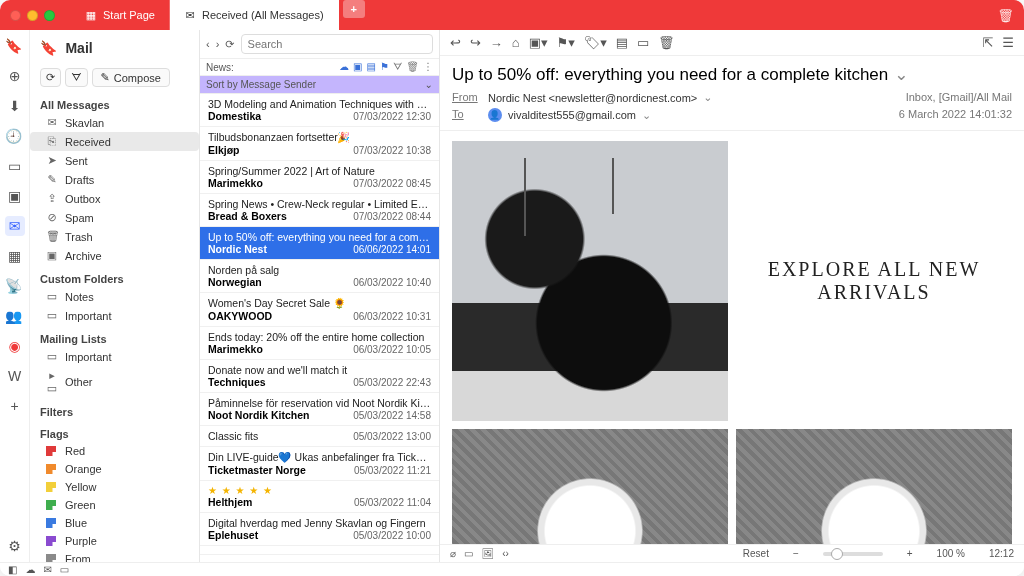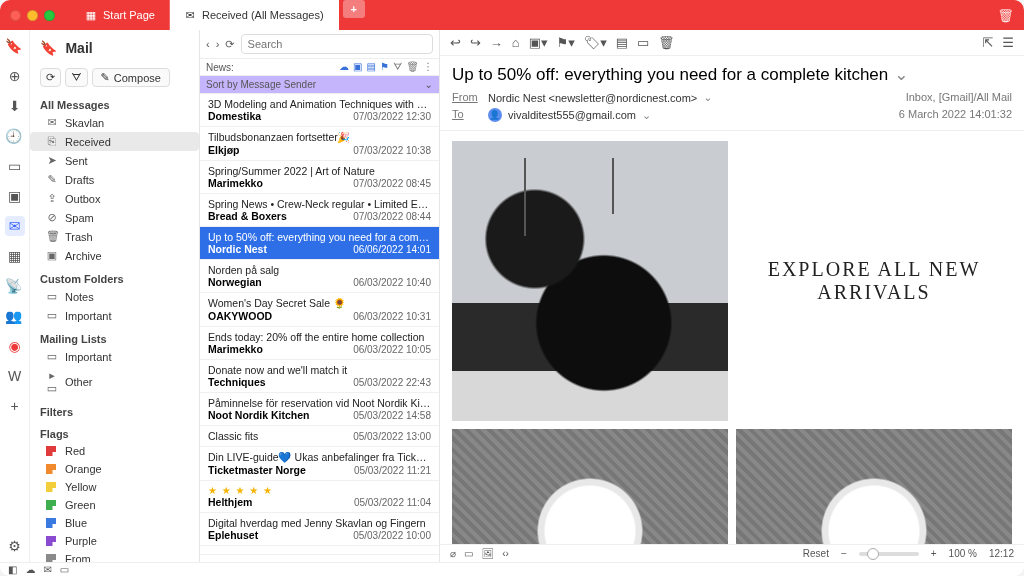--- a/index.html
+++ b/index.html
@@ -76,21 +76,21 @@
   linear-gradient(180deg,#c9ccd0 0 58%, #2a2a2a 58% 82%, #d8d8d8 82%);
   position:relative;}
 .hero::before{content:"";position:absolute;left:26%;top:6%;width:2px;height:28%;background:#555;}
 .hero::after{content:"";position:absolute;left:58%;top:6%;width:2px;height:20%;background:#555;}
 .promo { grid-row:1; grid-column:2; background:#fff; display:flex; align-items:center; justify-content:center; text-align:center; font-family: Georgia,serif; letter-spacing:2px; font-size:20px; color:#222; padding:20px;}
 .tile { background:
   radial-gradient(circle at 50% 60%, #fff 0 26%, #e8e8e8 27% 30%, transparent 31%),
   repeating-linear-gradient(45deg,#777 0 4px,#888 4px 8px);
   }
 .statusbar { height:18px; border-top:1px solid #eee; display:flex; align-items:center; gap:8px; padding:0 10px; font-size:10px; color:#555;}
-.statusbar .r{ margin-left:auto; display:flex; gap:12px; align-items:center;}
+.statusbar .r{ margin-left:auto; display:flex; gap:24px; align-items:center;}
 .slider { width:60px; height:4px; background:#ddd; border-radius:2px; position:relative;}
 .slider::after{content:"";width:10px;height:10px;background:#fff;border:1px solid #aaa;border-radius:50%;position:absolute;left:8px;top:-4px;}
 
 
 .osbar { height:14px; background:#fff; border-top:1px solid #eee; display:flex; align-items:center; gap:8px; padding:0 8px; font-size:10px; color:#555;}
 </style>
 </head>
 <body>
 
 <div class="titlebar">

